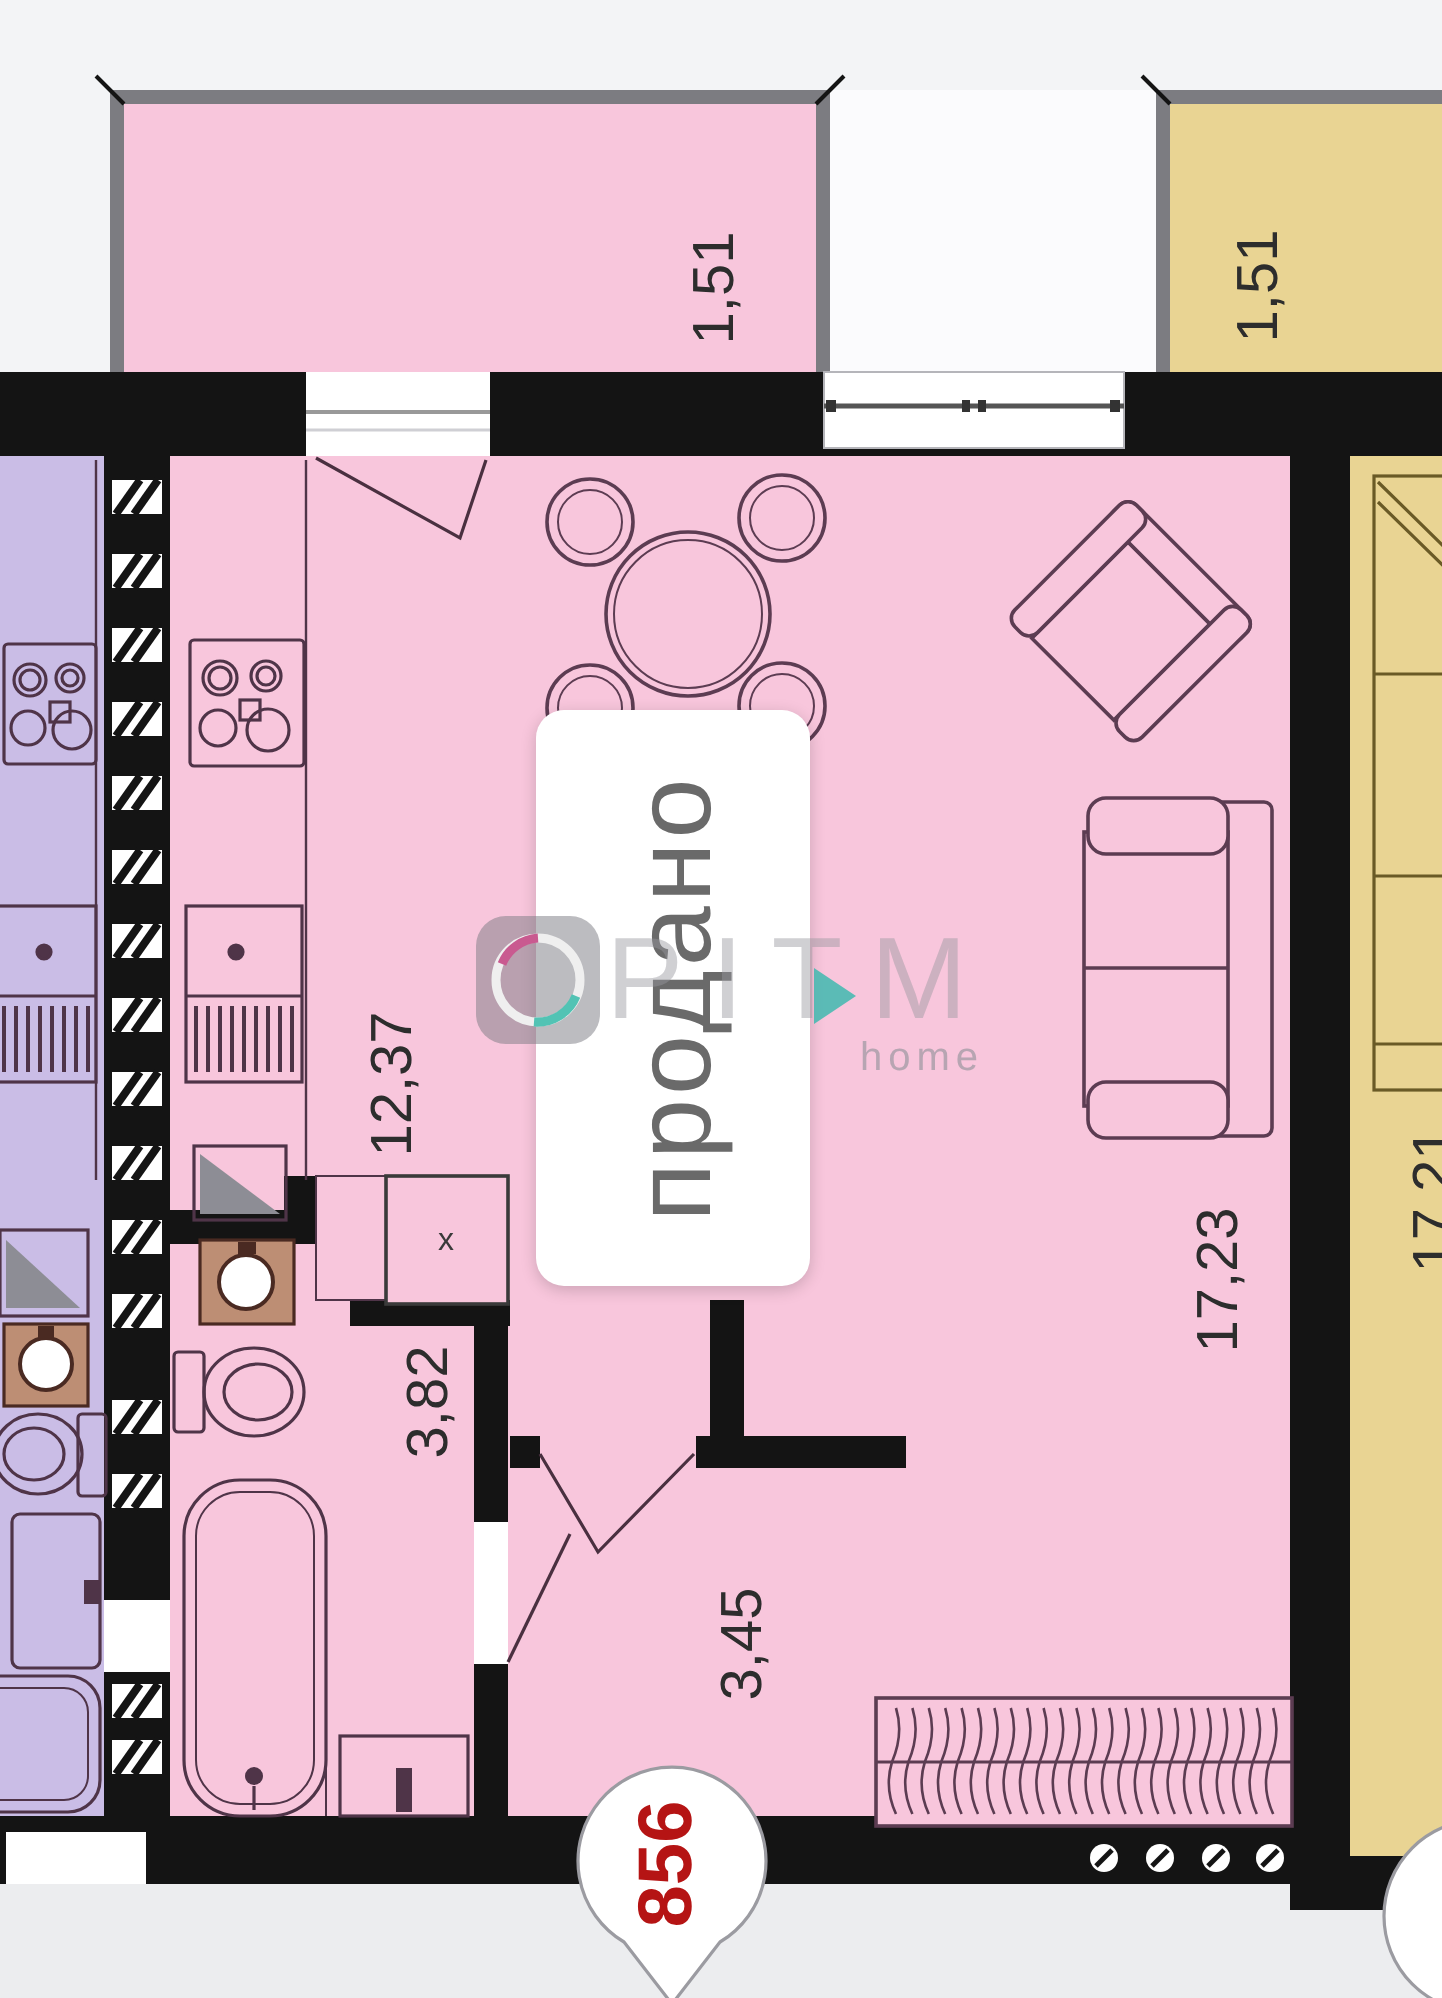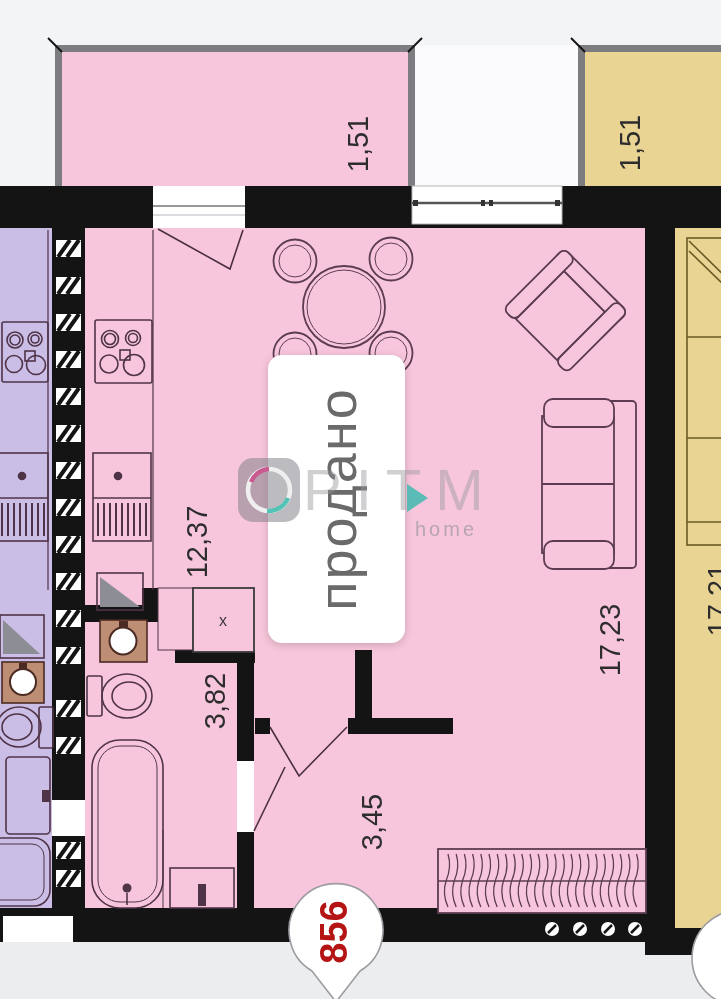--- a/index.html
+++ b/index.html
@@ -17,21 +17,21 @@
        font-weight:500;letter-spacing:2px;white-space:nowrap;
        transform:translate(-50%,-50%) rotate(-90deg);}
   .wm-logo{position:absolute;left:238px;top:458px;width:62px;height:64px;
        background:rgba(122,122,130,0.5);border-radius:15px;z-index:5;}
   .wm-brand{position:absolute;left:303px;top:460px;height:60px;line-height:60px;z-index:5;
        font-size:58px;font-weight:500;letter-spacing:14px;color:rgba(150,150,157,0.45);
        white-space:nowrap;}
   .wm-triangle{position:absolute;left:407px;top:484px;width:0;height:0;z-index:6;
        border-top:14px solid transparent;border-bottom:14px solid transparent;
        border-left:21px solid rgba(63,185,175,0.85);}
-  .wm-home{position:absolute;left:415px;top:518px;z-index:5;font-size:20px;
+  .wm-home{position:absolute;left:430px;top:518px;z-index:5;font-size:20px;
        letter-spacing:3px;color:rgba(148,148,155,0.65);white-space:nowrap;}
   .unit-num{position:absolute;left:334px;top:932px;z-index:7;font-size:38px;font-weight:bold;
        color:#b51414;white-space:nowrap;transform:translate(-50%,-50%) rotate(-90deg);}
 </style>
 </head>
 <body>
 
 <div id="plan">
 
 <svg id="plan-svg" width="721" height="999" viewBox="0 0 721 999">

